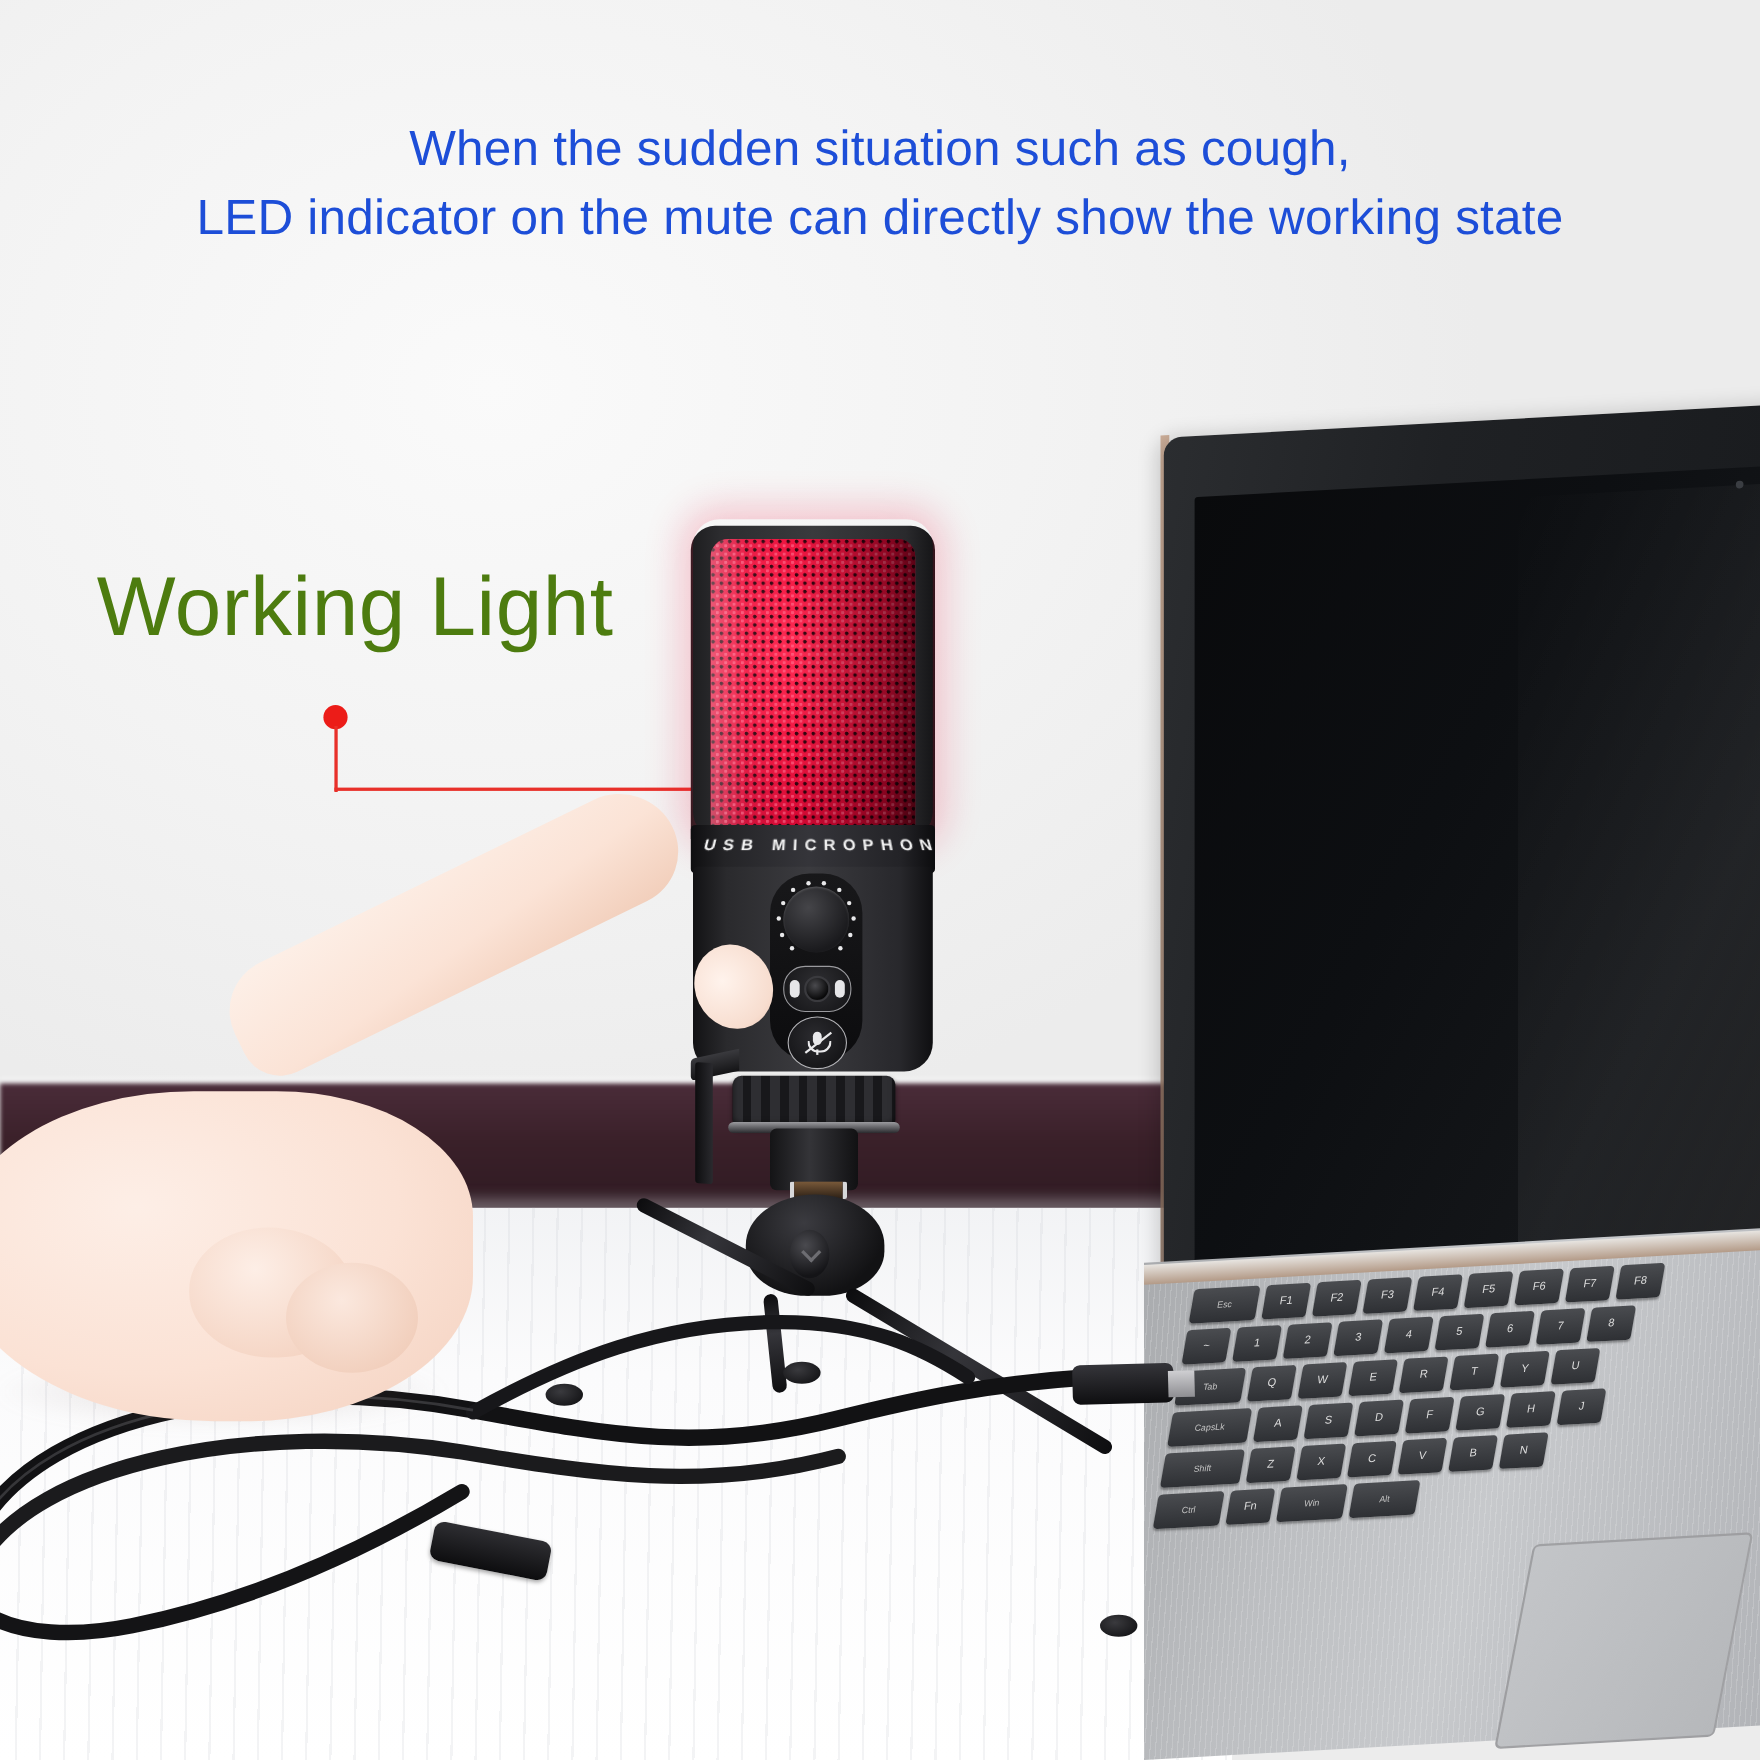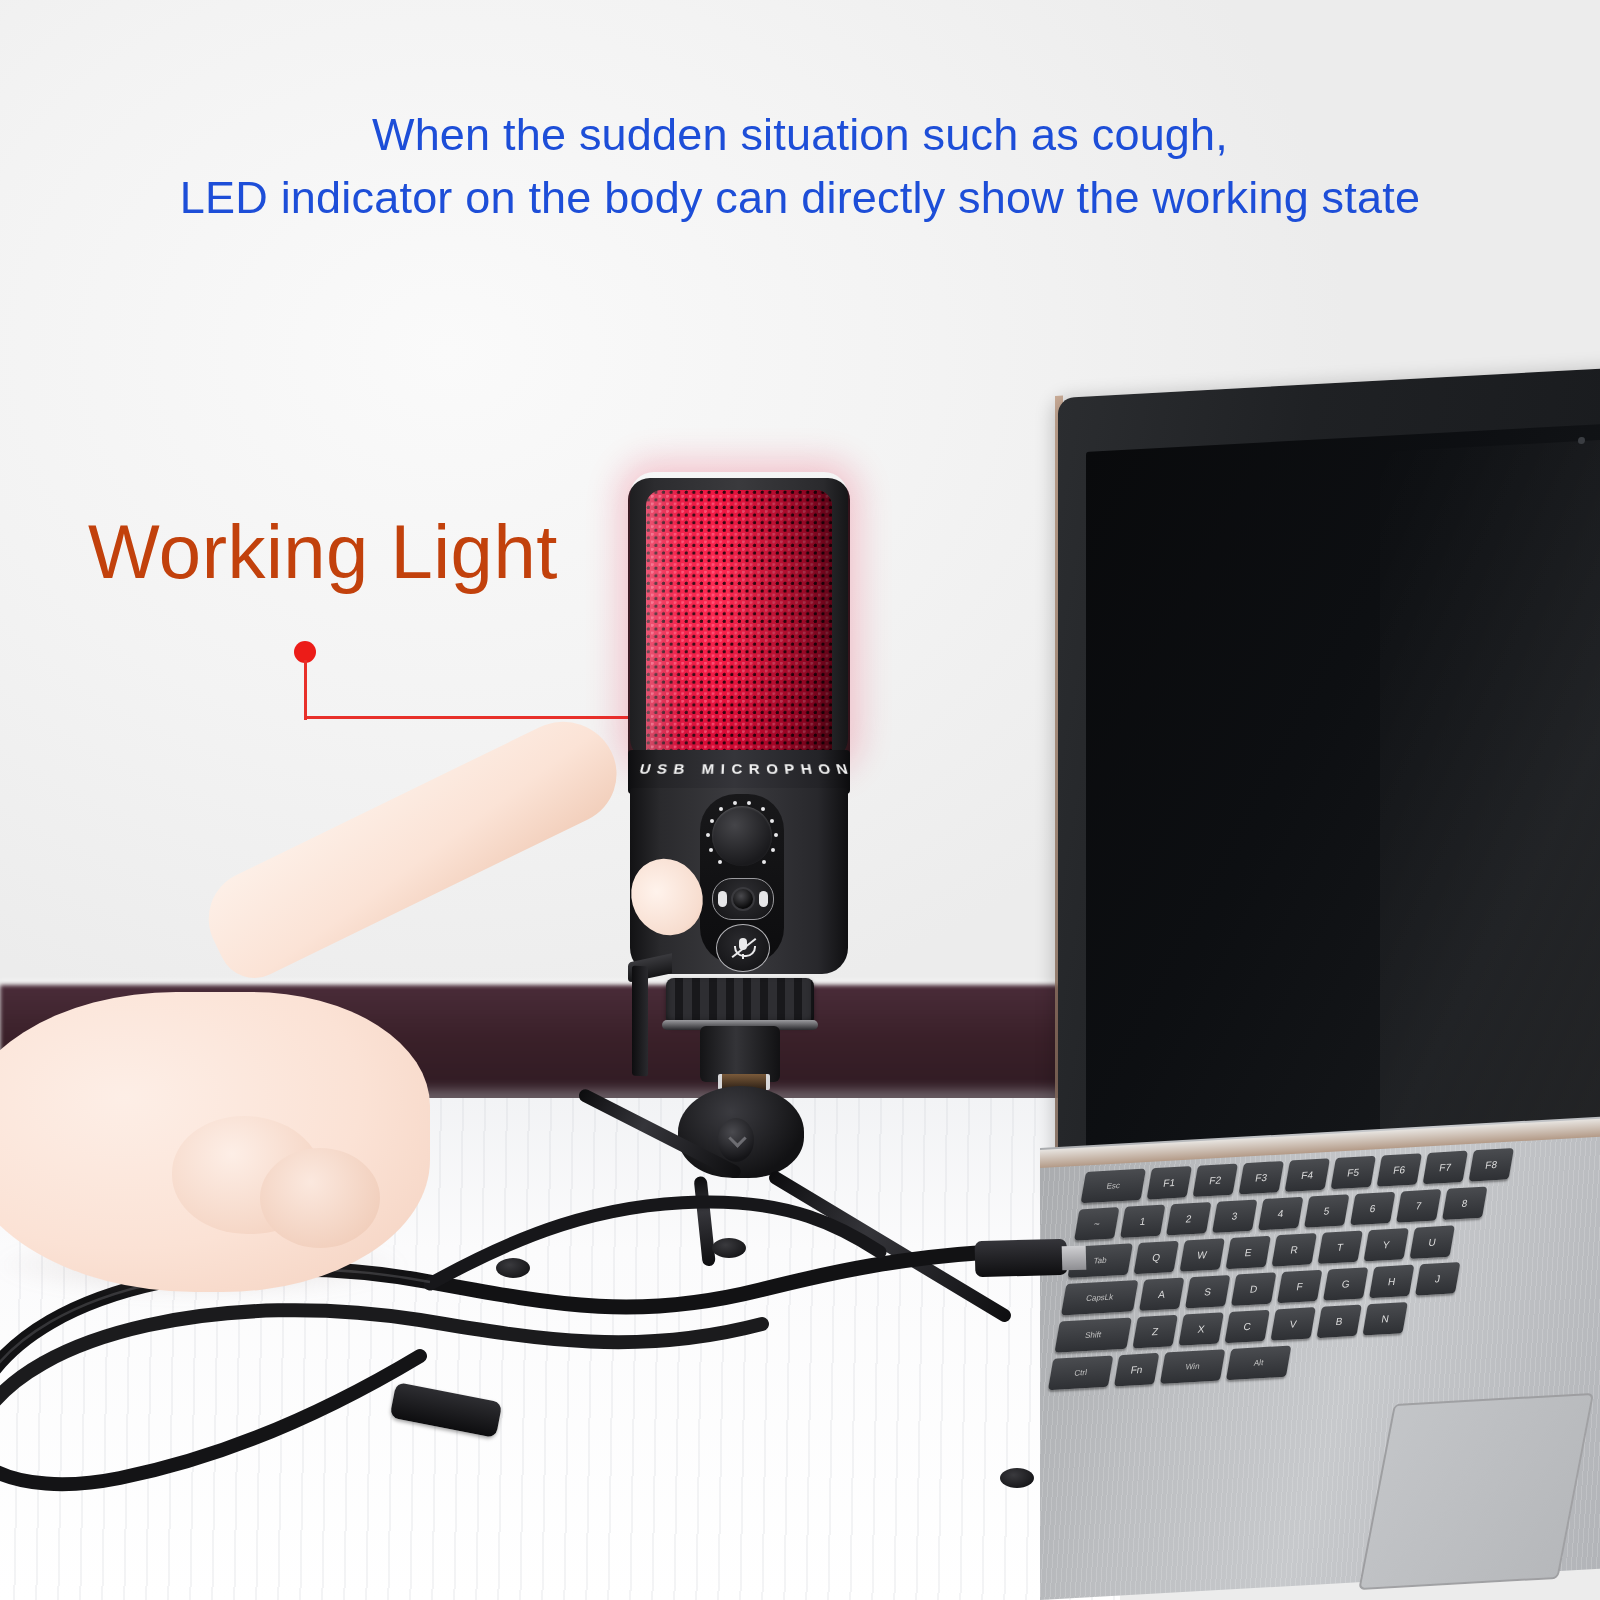--- a/index.html
+++ b/index.html
@@ -46,21 +46,21 @@
   .headline{
     position:absolute;left:0;top:62px;width:1600px;
     text-align:center;color:#1d4ed8;
     font-size:45px;line-height:63px;font-weight:400;letter-spacing:.2px;margin-top:41px;
   }
   .headline div{white-space:nowrap;}
 
   
   .wl-label{
     position:absolute;left:88px;top:512px;
-    font-size:76px;line-height:80px;color:#c2410c;font-weight:400;letter-spacing:.5px;
+    font-size:76px;line-height:80px;color:#4d7c0f;font-weight:400;letter-spacing:.5px;
   }
   .callout-dot{
     position:absolute;left:294px;top:641px;width:22px;height:22px;
     border-radius:50%;background:#ec1c18;
   }
   .callout-v{
     position:absolute;left:304px;top:660px;width:3px;height:60px;background:#e8302a;
   }
   .callout-h{
     position:absolute;left:304px;top:716px;width:355px;height:3px;background:#e8302a;
@@ -321,21 +321,21 @@
 <div id="stage">
 
   <div class="bg-wall"></div>
   <div class="desk-band-hi"></div>
   <div class="desk-band"></div>
   <div class="desk-soft"></div>
   <div class="desk-top"></div>
 
   <div class="headline">
     <div>When the sudden situation such as cough,</div>
-    <div>LED indicator on the body can directly show the working state</div>
+    <div>LED indicator on the mute can directly show the working state</div>
   </div>
 
   <div class="wl-label">Working Light</div>
   <div class="callout-dot"></div>
   <div class="callout-v"></div>
   <div class="callout-h"></div>
 
   <div class="lap-lid-edge"></div>
   <div class="lap-lid"></div>
   <div class="lap-screen"></div>

